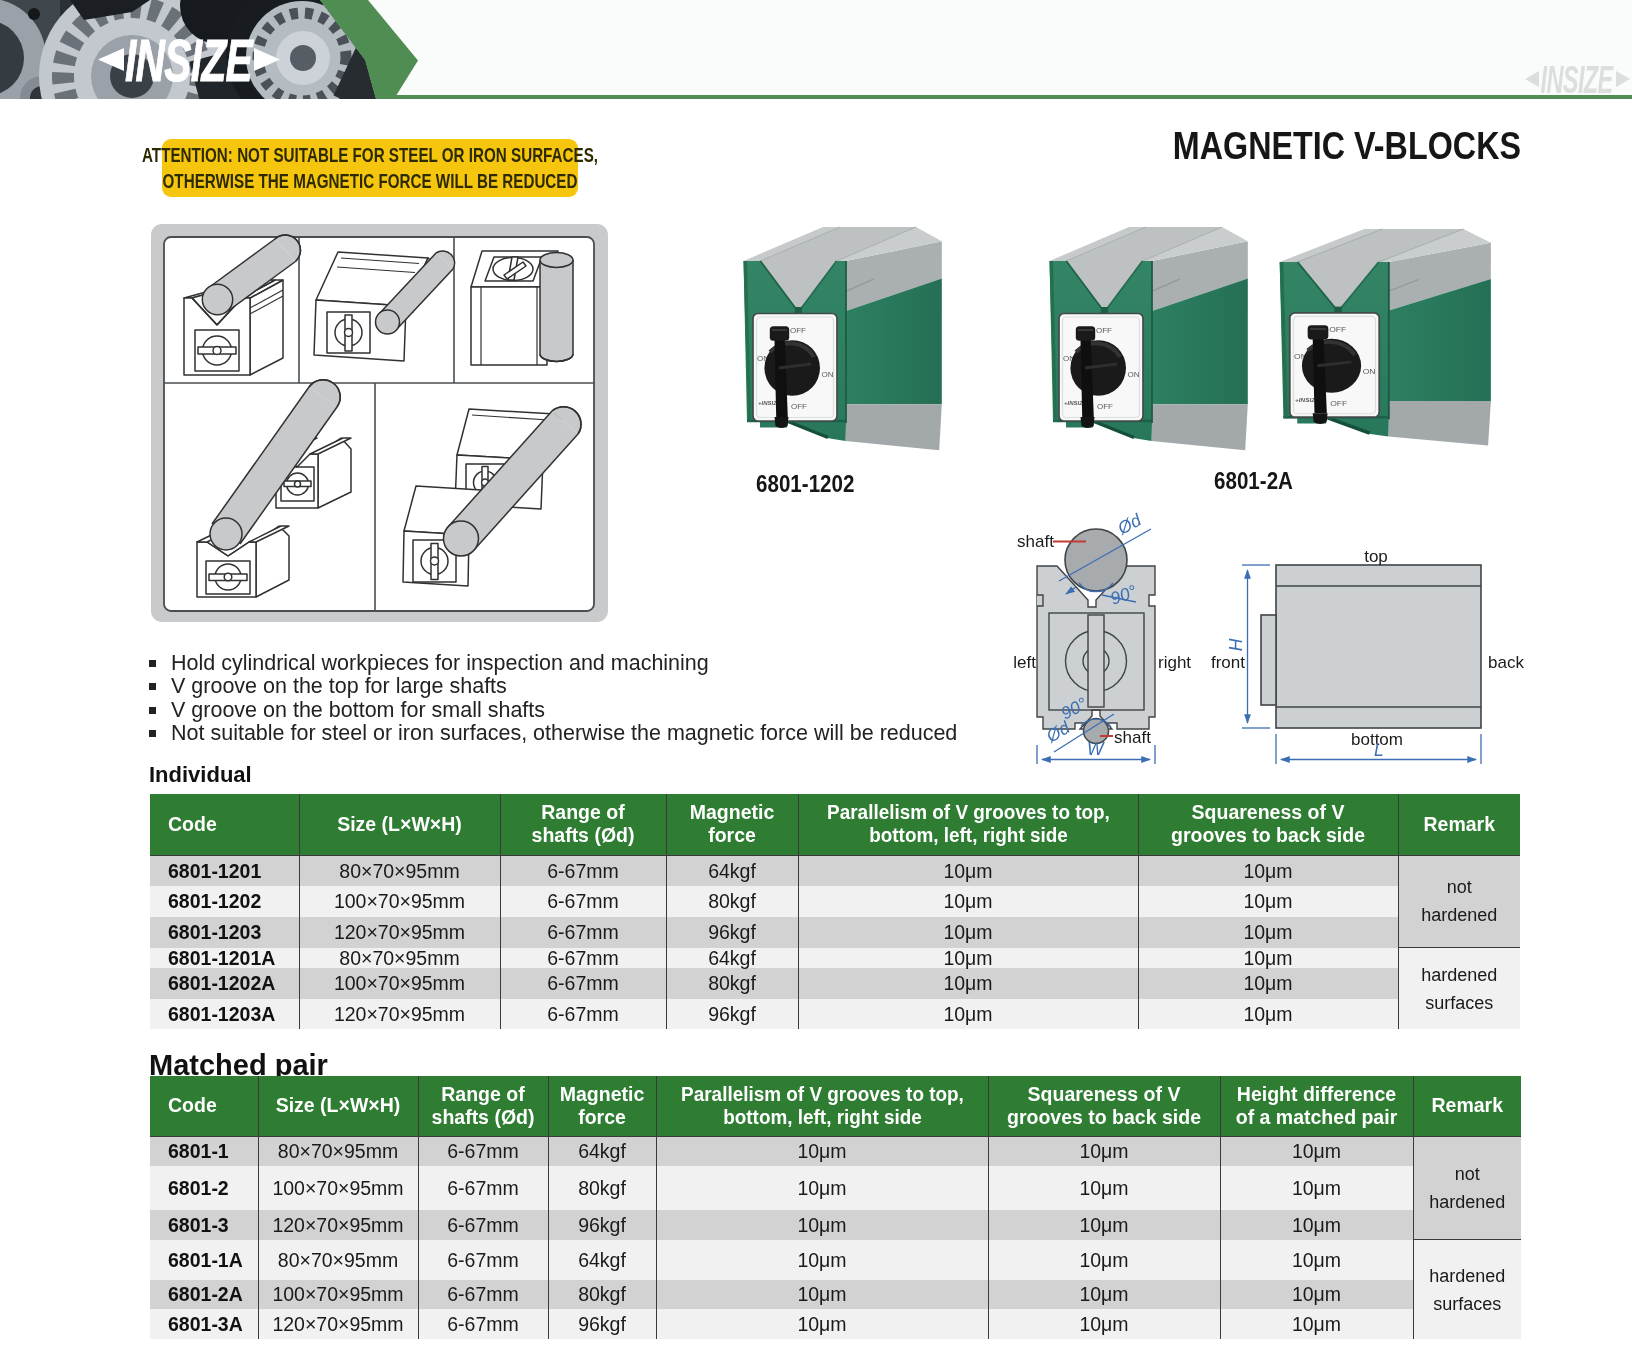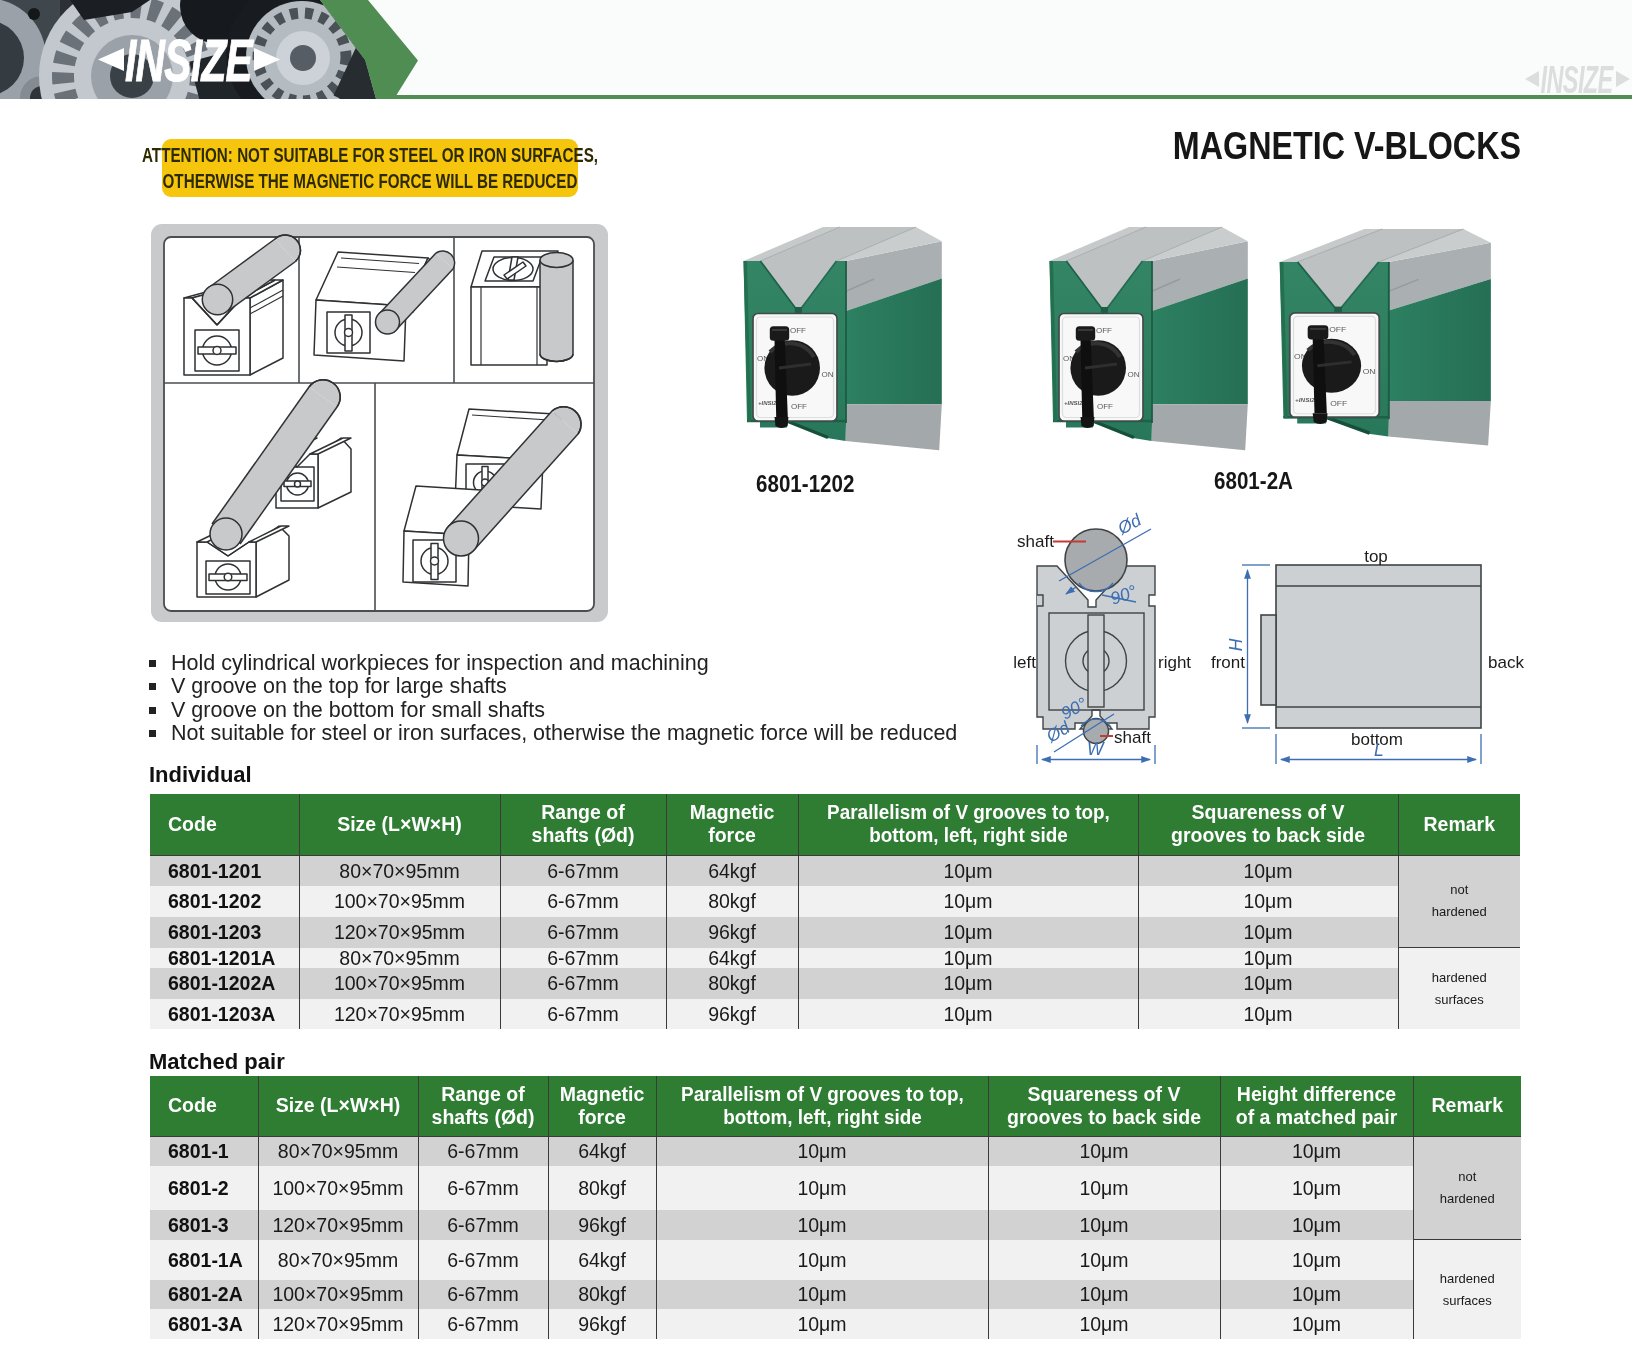--- a/index.html
+++ b/index.html
@@ -8,21 +8,21 @@
   .abs{position:absolute;}
   table.t{border-collapse:collapse;table-layout:fixed;font-family:"Liberation Sans",sans-serif;}
   table.t th{background:#2e7d33;color:#ffffff;font-weight:bold;font-size:19.5px;line-height:23px;
      text-align:center;vertical-align:middle;padding:0;}
   table.t td{font-size:19.5px;color:#1a1a1a;text-align:center;vertical-align:middle;padding:0;line-height:20px;}
   table.t th + th, table.t td + td{border-left:1px solid #3a3a3a;}
   table.t tr.g td{background:#d2d2d3;}
   table.t tr.w td{background:#f1f1f2;}
   table.t td.code{font-weight:bold;color:#111;text-align:left;padding-left:18px;}
   table.t th.code{text-align:left;padding-left:18px;}
-  table.t td.rem{background:#d2d2d3;font-size:13px;line-height:22px;}
+  table.t td.rem{background:#d2d2d3;font-size:18px;line-height:28px;}
   table.t td.remb{border-bottom:1px solid #3a3a3a;}
   table.t thead th{border-bottom:1px solid #3a3a3a;}
 </style>
 </head>
 <body>
 <div class="abs" style="left:360px;top:0;width:1272px;height:94.5px;background:#fafbfb"></div>
 <svg class="abs" style="left:0;top:0" width="440" height="100" viewBox="0 0 440 100">
  <defs>
   <clipPath id="phc">
         <polygon points="0,0 320,0 365,60 376,99 0,99"></polygon>
@@ -416,21 +416,21 @@
 <tr class="w" style="height:30.9px;">
         <td class="code">6801-1203A</td>
         <td>120×70×95mm</td>
         <td>6-67mm</td>
         <td>96kgf</td>
         <td>10μm</td>
         <td>10μm</td>
       </tr>
 </tbody>
   </table>
-<div class="abs" style="left:149px;top:1049px;font-size:22px;font-weight:bold;color:#111;">Matched pair</div>
+<div class="abs" style="left:149px;top:1049px;font-size:29px;font-weight:bold;color:#111;">Matched pair</div>
 <table class="t abs" style="left:150px;top:1076px;width:1371px;">
 <colgroup>
       <col style="width:108px">
       <col style="width:160px">
       <col style="width:130px">
       <col style="width:108px">
       <col style="width:332px">
       <col style="width:232px">
       <col style="width:193px">
       <col style="width:108px">

